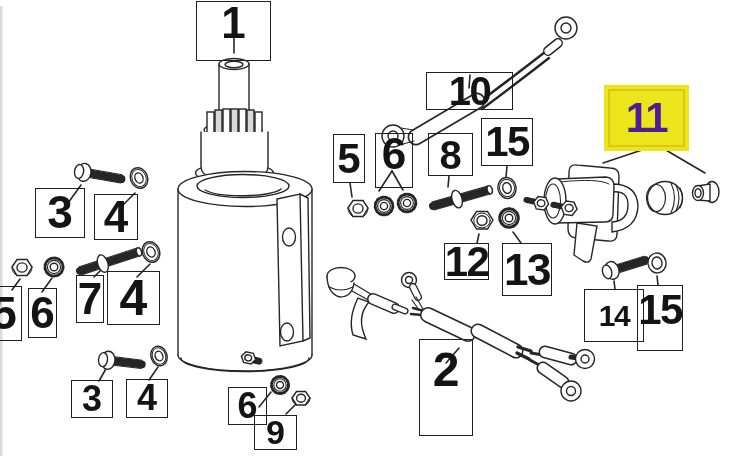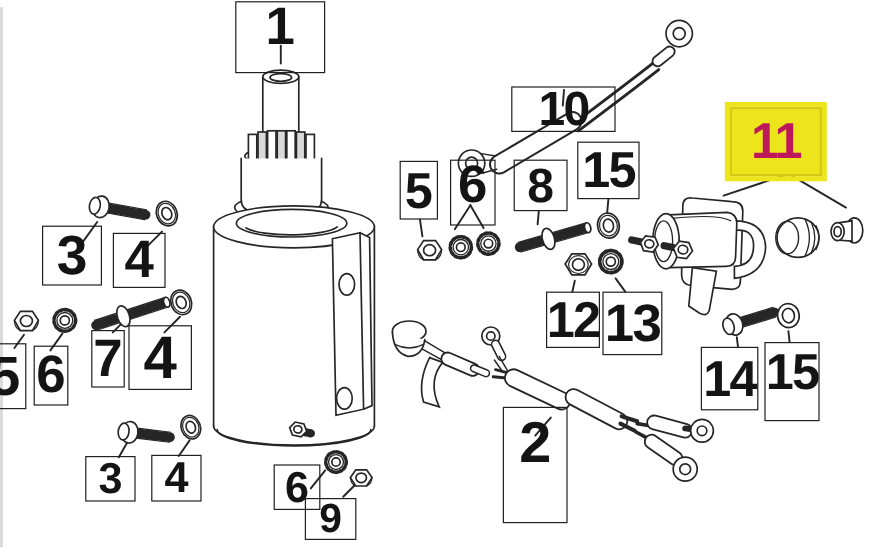--- a/index.html
+++ b/index.html
@@ -345,30 +345,30 @@
     </div>
 <div class="callout" style="left:428px;top:133px;width:45px;height:43px;font-size:40px;">
       <span>8</span>
     </div>
 <div class="callout ls" style="left:481px;top:118px;width:52px;height:48px;font-size:42px;">
       <span>15</span>
     </div>
 <div class="callout ls" style="left:426px;top:36px;width:87px;height:38px;font-size:40px;margin-top:36px;">
       <span>10</span>
     </div>
-<div class="callout ls" style="left:455px;top:243px;width:45px;height:47px;font-size:42px;">
+<div class="callout ls" style="left:444px;top:243px;width:45px;height:37px;font-size:42px;">
       <span>12</span>
     </div>
 <div class="callout ls" style="left:502px;top:243px;width:50px;height:53px;font-size:44px;text-align:center;">
       <span>13</span>
     </div>
-<div class="callout ls hl" style="left: 608px; top: 89px; width: 77px; height: 58px; font-size: 42px; background: rgb(236, 229, 28); border-color: rgb(214, 202, 20); color: #be185d; outline: rgb(236, 229, 28) solid 4px;">
+<div class="callout ls hl" style="left: 608px; top: 89px; width: 77px; height: 58px; font-size: 42px; background: rgb(236, 229, 28); border-color: rgb(214, 202, 20); color: #4c1d95; outline: rgb(236, 229, 28) solid 4px;">
       <span>11</span>
     </div>
-<div class="callout ls" style="left:584px;top:289px;width:48px;height:53px;font-size:42px;">
+<div class="callout ls" style="left:584px;top:289px;width:60px;height:53px;font-size:30px;">
       <span>14</span>
     </div>
 <div class="callout ls va-top" style="left:637px;top:285px;width:46px;height:66px;font-size:42px;padding-top:6px;">
       <span>15</span>
     </div>
 <div class="callout va-top" style="left:419px;top:339px;width:54px;height:97px;font-size:48px;padding-top:10px;">
       <span>2</span>
     </div>
 
 </div>

